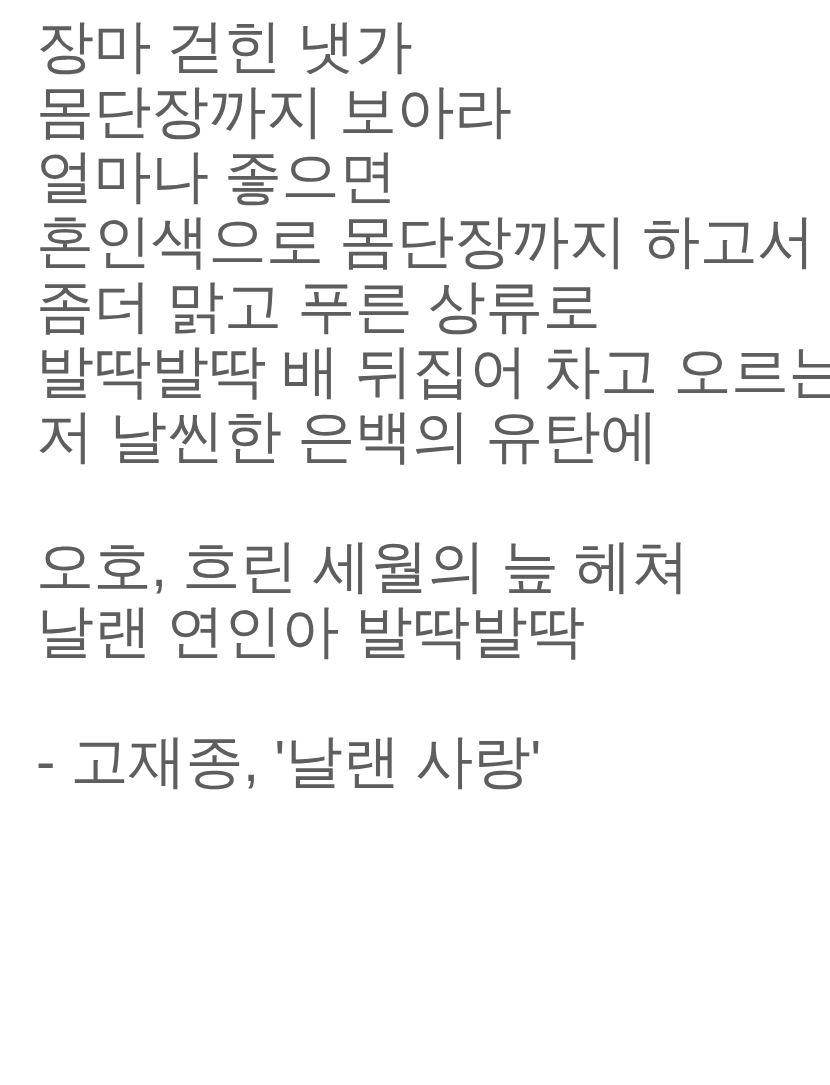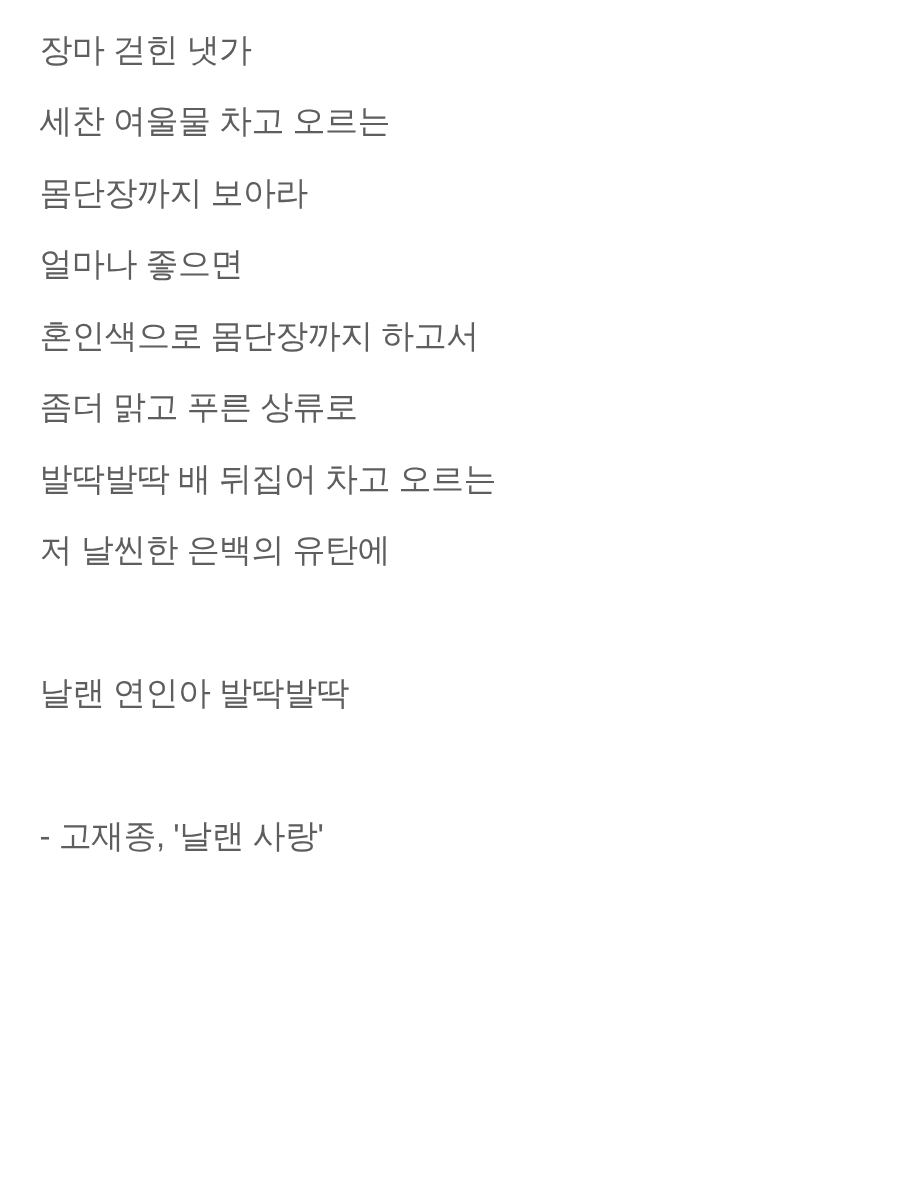--- a/index.html
+++ b/index.html
@@ -6,47 +6,47 @@
     margin: 0;
     padding: 0;
     background: #ffffff;
     width: 830px;
     height: 1085px;
     overflow: hidden;
   }
   .poem {
     font-family: "Liberation Sans", "DejaVu Sans", sans-serif;
     color: #5e5e5e;
-    font-size: 30px;
+    font-size: 58px;
     line-height: 65px;
     letter-spacing: -0.5px;
     padding: 13px 10px 0 36px;
     font-weight: 400;
   }
   .line {
     height: 65px;
     white-space: nowrap;
   }
   .blank {
     height: 65px;
   }
 </style>
 </head>
 <body>
 
 <div class="poem">
   <div class="line">장마 걷힌 냇가</div>
-  <div class="line">세찬 여울물 차고 오르는</div>
   <div class="line">몸단장까지 보아라</div>
   <div class="line">얼마나 좋으면</div>
   <div class="line">혼인색으로 몸단장까지 하고서</div>
   <div class="line">좀더 맑고 푸른 상류로</div>
   <div class="line">발딱발딱 배 뒤집어 차고 오르는</div>
   <div class="line">저 날씬한 은백의 유탄에</div>
 
   <div class="line blank"></div>
 
+  <div class="line">오호, 흐린 세월의 늪 헤쳐</div>
   <div class="line">날랜 연인아 발딱발딱</div>
 
   <div class="line blank"></div>
 
   <div class="line">- 고재종, '날랜 사랑'</div>
 </div>
 
 </body></html>

